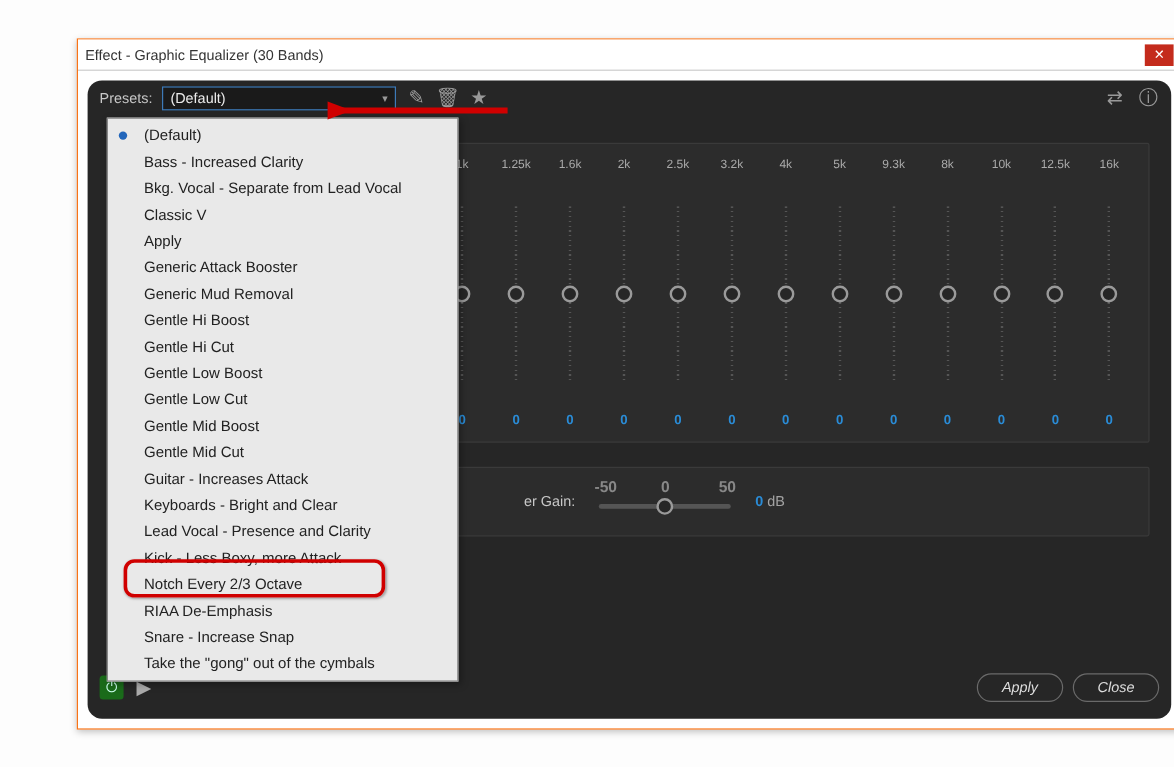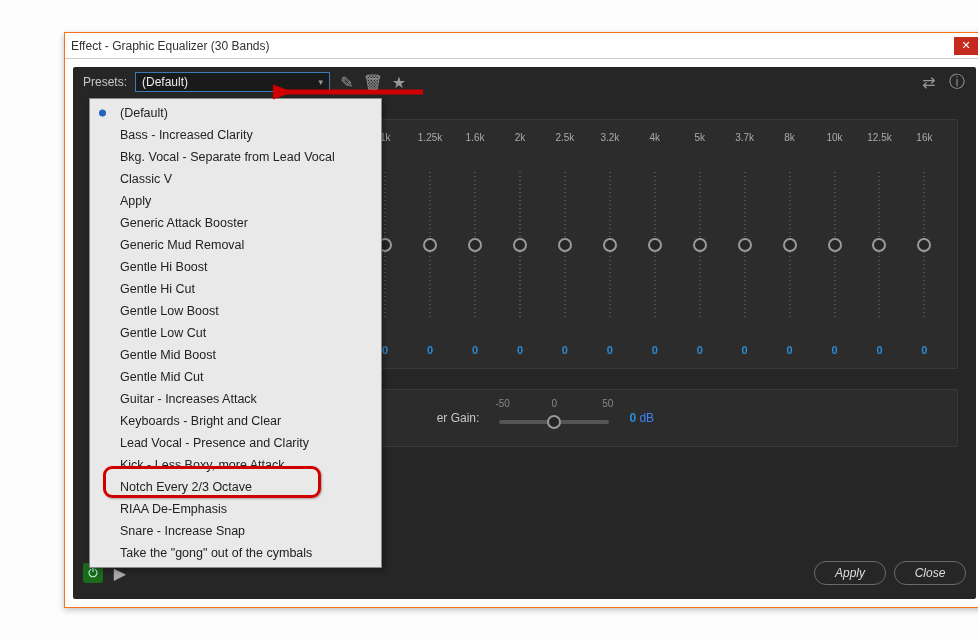--- a/index.html
+++ b/index.html
@@ -1,42 +1,42 @@
 <!DOCTYPE html>
 <html><head>
 <meta charset="utf-8">
 <style>
   * { box-sizing: border-box; margin: 0; padding: 0; font-family: -apple-system, "Segoe UI", Arial, sans-serif; }
   body { background: #fdfdfd; width: 978px; height: 639px; overflow: hidden; }
   .window { position: absolute; left: 28px; top: 32px; width: 921px; height: 576px; background: #fff; border: 1px solid #f97316; box-shadow: 0 2px 6px rgba(0,0,0,.25); margin-left: 36px; }
   .titlebar { height: 26px; background: #fff; display: flex; align-items: center; padding: 0 6px; font-size: 12px; color: #333; border-bottom: 1px solid #ccc; }
   .titlebar .spacer { flex: 1; }
   .titlebar .close { width: 24px; height: 18px; background: #c42b1c; color: #fff; display: flex; align-items: center; justify-content: center; font-size: 11px; cursor: pointer; }
-  .inner { position: absolute; left: 8px; right: 8px; top: 34px; bottom: 8px; background: #262626; border-radius: 2px; }
+  .inner { position: absolute; left: 8px; right: 8px; top: 34px; bottom: 8px; background: #262626; border-radius: 12px; }
   .toolbar { height: 30px; display: flex; align-items: center; padding: 0 10px; gap: 8px; }
   .toolbar .label { color: #c8c8c8; font-size: 12px; }
   .preset-select { width: 195px; height: 20px; background: #1a1a1a; border: 1px solid #3d7ab8; color: #eaeaea; font-size: 12px; padding: 0 6px; display: flex; align-items: center; cursor: pointer; position: relative; }
   .preset-select .chev { margin-left: auto; font-size: 9px; color: #999; }
   .ticon { width: 18px; height: 18px; display: flex; align-items: center; justify-content: center; color: #999; cursor: pointer; }
   .toolbar .right { margin-left: auto; display: flex; gap: 10px; }
   .dropdown { position: absolute; left: 89px; top: 98px; width: 293px; background: #e9e9e9; border: 1px solid #888; box-shadow: 2px 2px 6px rgba(0,0,0,.35); z-index: 50; padding: 3px 0; }
   .dropdown .item { padding: 4px 14px 4px 30px; font-size: 12.5px; color: #222; cursor: pointer; position: relative; }
   .dropdown .item.selected::before { content: ""; position: absolute; left: 9px; top: 50%; transform: translateY(-50%); width: 7px; height: 7px; border-radius: 50%; background: #2266bb; }
   .eq-panel { position: absolute; left: 18px; right: 18px; top: 52px; height: 250px; background: #2c2c2c; border: 1px solid #3a3a3a; border-radius: 2px; overflow: hidden; }
   .scale { position: absolute; left: 12px; top: 38px; font-size: 14px; color: #aaa; line-height: 15px; text-align: right; width: 22px; }
   .bands { position: absolute; left: 46px; right: 10px; top: 12px; bottom: 10px; display: flex; }
   .band { flex: 1; display: flex; flex-direction: column; align-items: center; gap: 20px; }
   .freq { font-size: 10px; color: #aaa; height: 14px; }
   .slider-track { width: 2px; flex: 1; background: repeating-linear-gradient(to bottom, #555 0 1px, transparent 1px 4px); position: relative; margin: 6px 0; }
   .knob { position: absolute; left: -6px; top: 50%; transform: translateY(-50%); width: 14px; height: 14px; border-radius: 50%; border: 2px solid #9a9a9a; background: #262626; cursor: pointer; }
   .val { font-size: 11px; color: #2a8cd7; height: 14px; font-weight: 600; }
   .bottom-row { position: absolute; left: 18px; right: 18px; top: 322px; height: 58px; background: #2c2c2c; border: 1px solid #3a3a3a; border-radius: 2px; display: flex; align-items: center; padding: 0 16px; gap: 20px; color: #c8c8c8; font-size: 12px; }
   .gain-slider { width: 110px; height: 4px; background: #555; position: relative; border-radius: 2px; }
   .gain-slider .thumb { position: absolute; left: 50%; top: -5px; transform: translateX(-50%); width: 14px; height: 14px; border-radius: 50%; border: 2px solid #9a9a9a; background: #262626; }
-  .gain-lbl { font-size: 10px; color: #888; position: absolute; top: -14px; }
+  .gain-lbl { font-size: 13px; color: #888; position: absolute; top: -14px; font-weight: bold; }
   .db-val { color: #2a8cd7; font-weight: 600; }
   .footer { position: absolute; left: 10px; right: 10px; bottom: 10px; height: 32px; display: flex; align-items: center; gap: 8px; }
   .power { width: 20px; height: 20px; border-radius: 3px; background: #1a6b1a; color: #cfe; display: flex; align-items: center; justify-content: center; font-size: 12px; cursor: pointer; }
   .play { width: 18px; height: 18px; color: #aaa; display: flex; align-items: center; justify-content: center; cursor: pointer; }
   .footer .spacer { flex: 1; }
   .btn { min-width: 72px; height: 24px; border: 1px solid #6a6a6a; border-radius: 12px; background: transparent; color: #ddd; font-size: 12px; padding: 0 18px; cursor: pointer; display: flex; align-items: center; justify-content: center; font-style: italic; }
   
   .arrow { position: absolute; left: 273px; top: 80px; z-index: 60; pointer-events: none; }
   .ring { position: absolute; left: 103px; top: 466px; width: 218px; height: 32px; border: 3px solid #d00000; border-radius: 9px; z-index: 60; pointer-events: none; box-shadow: 1px 1px 2px rgba(0,0,0,.3); }
 </style>
@@ -164,21 +164,21 @@
             <div class="val">0</div>
           </div>
           <div class="band">
             <div class="freq">5k</div>
             <div class="slider-track">
               <div class="knob"></div>
             </div>
             <div class="val">0</div>
           </div>
           <div class="band">
-            <div class="freq">3.7k</div>
+            <div class="freq">9.3k</div>
             <div class="slider-track">
               <div class="knob"></div>
             </div>
             <div class="val">0</div>
           </div>
           <div class="band">
             <div class="freq">8k</div>
             <div class="slider-track">
               <div class="knob"></div>
             </div>
@@ -215,21 +215,21 @@
       <div style="position:relative;padding-top:8px">
         <span class="gain-lbl" style="left:-4px">-50</span>
         <span class="gain-lbl" style="left:50%;transform:translateX(-50%)">0</span>
         <span class="gain-lbl" style="right:-4px">50</span>
         <div class="gain-slider">
           <div class="thumb"></div>
         </div>
       </div>
       <span>
         <span class="db-val">0</span>
-        <span style="color:#3b82f6">dB</span>
+        <span style="color:#a3a3a3">dB</span>
       </span>
     </div>
 
     <div class="footer">
       <div class="power">⏻</div>
       <div class="play">▶</div>
       <span class="spacer"></span>
       <div class="btn">Apply</div>
       <div class="btn">Close</div>
     </div>

